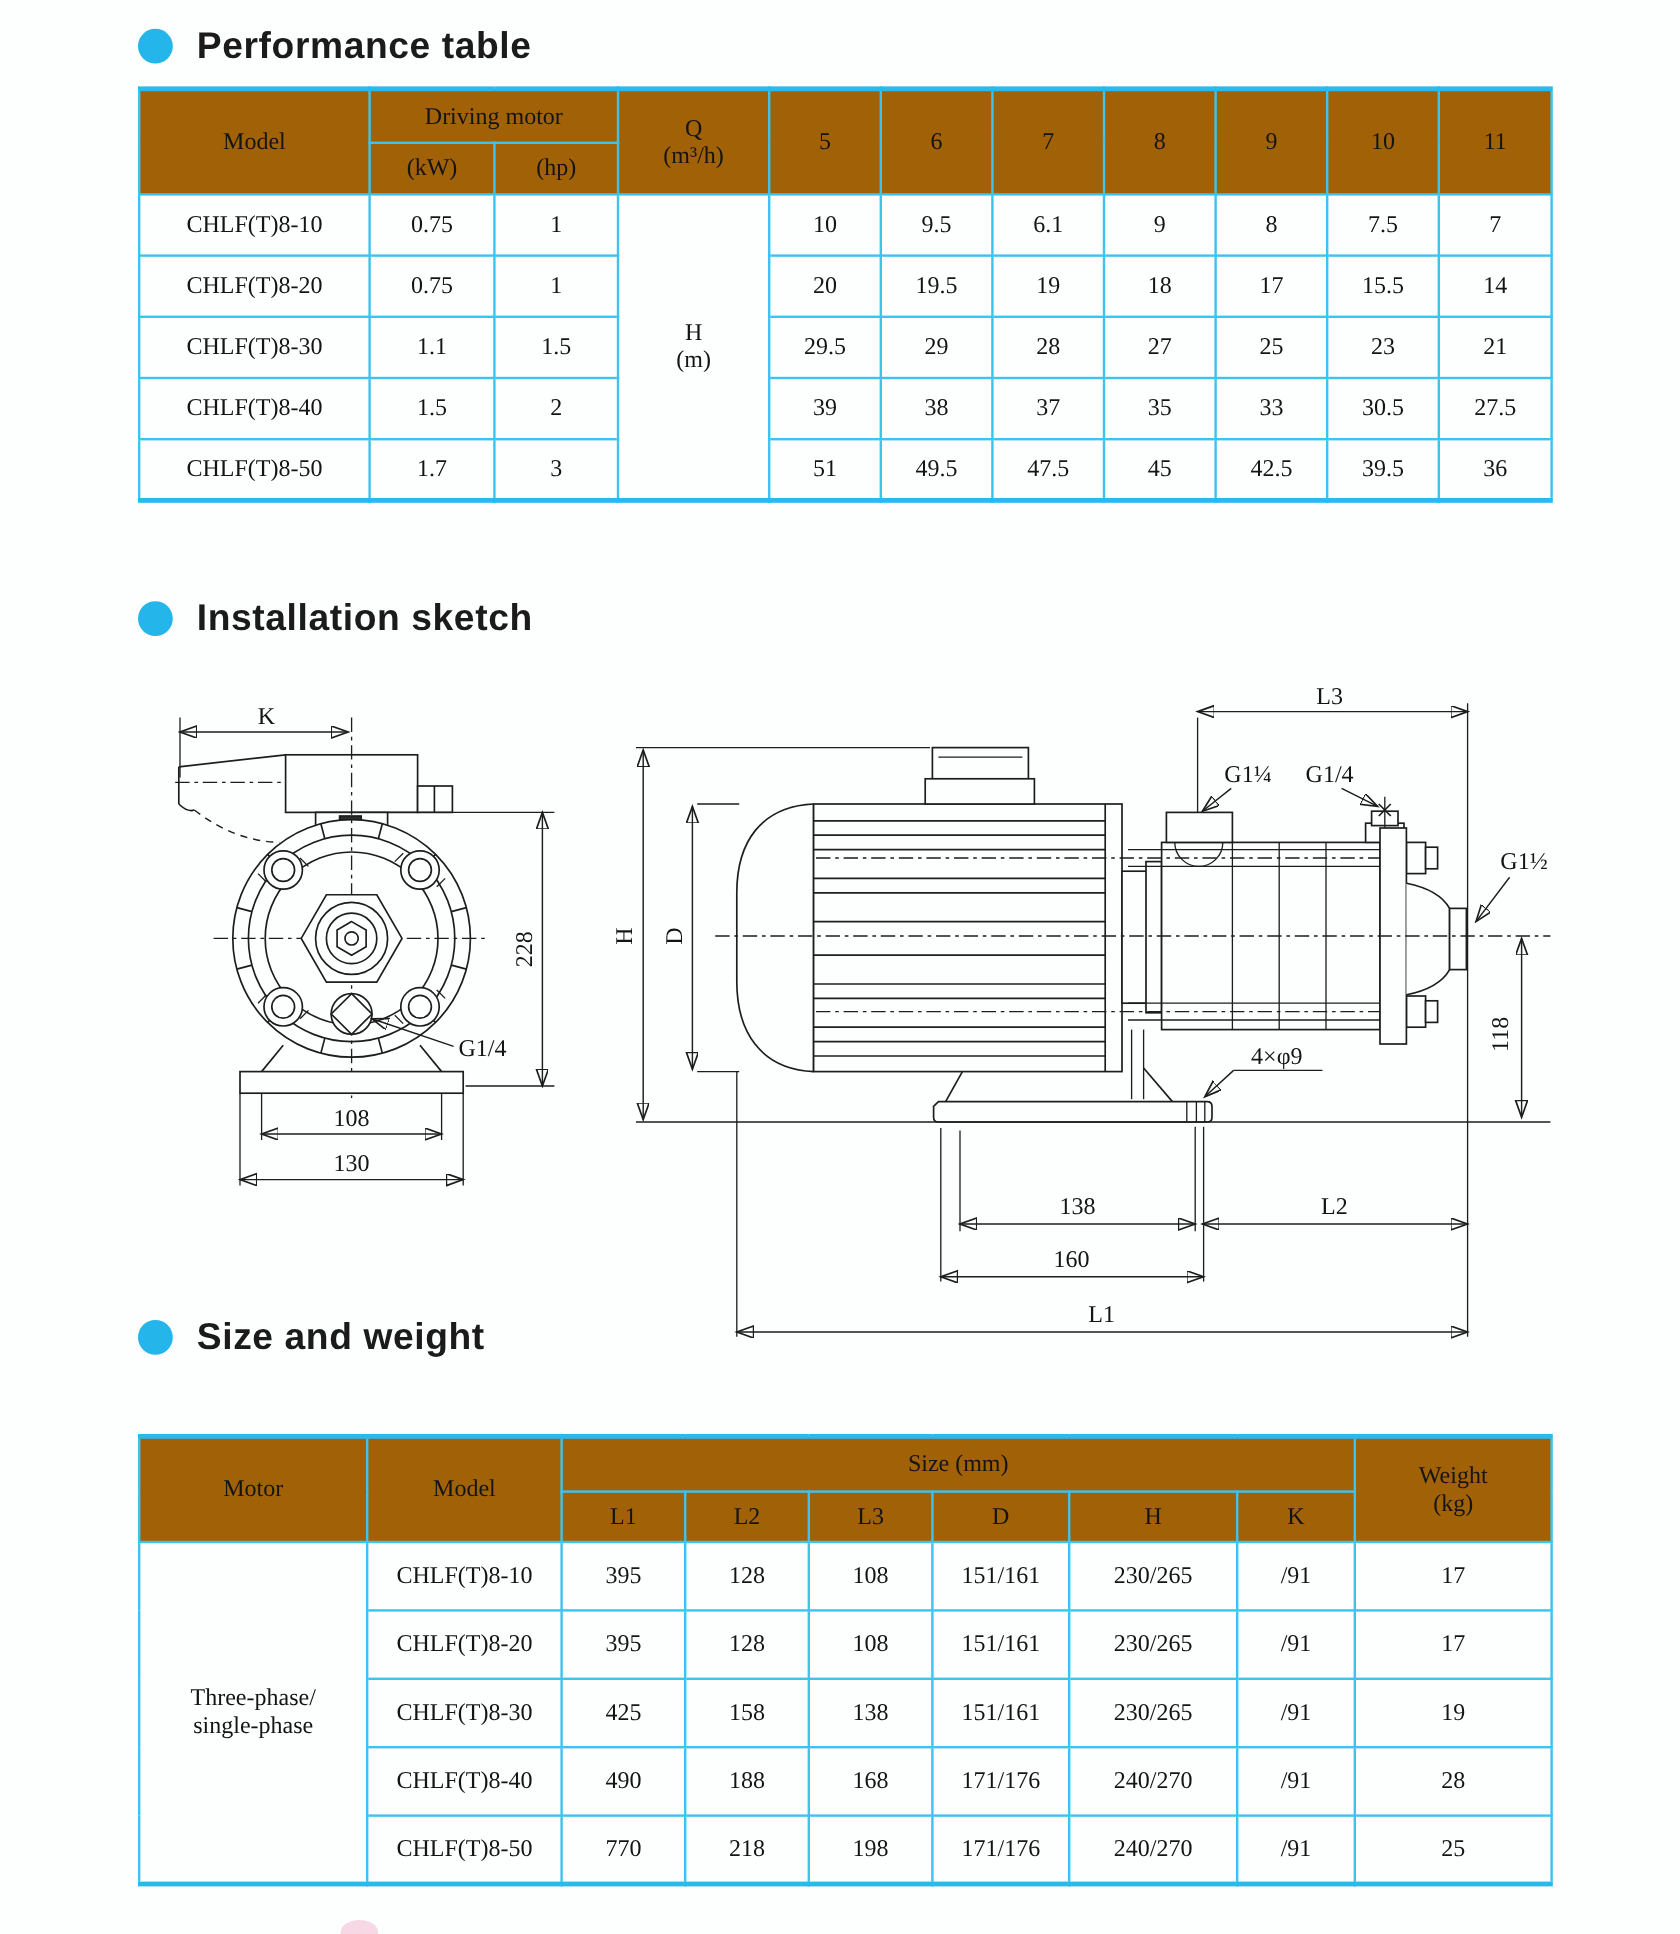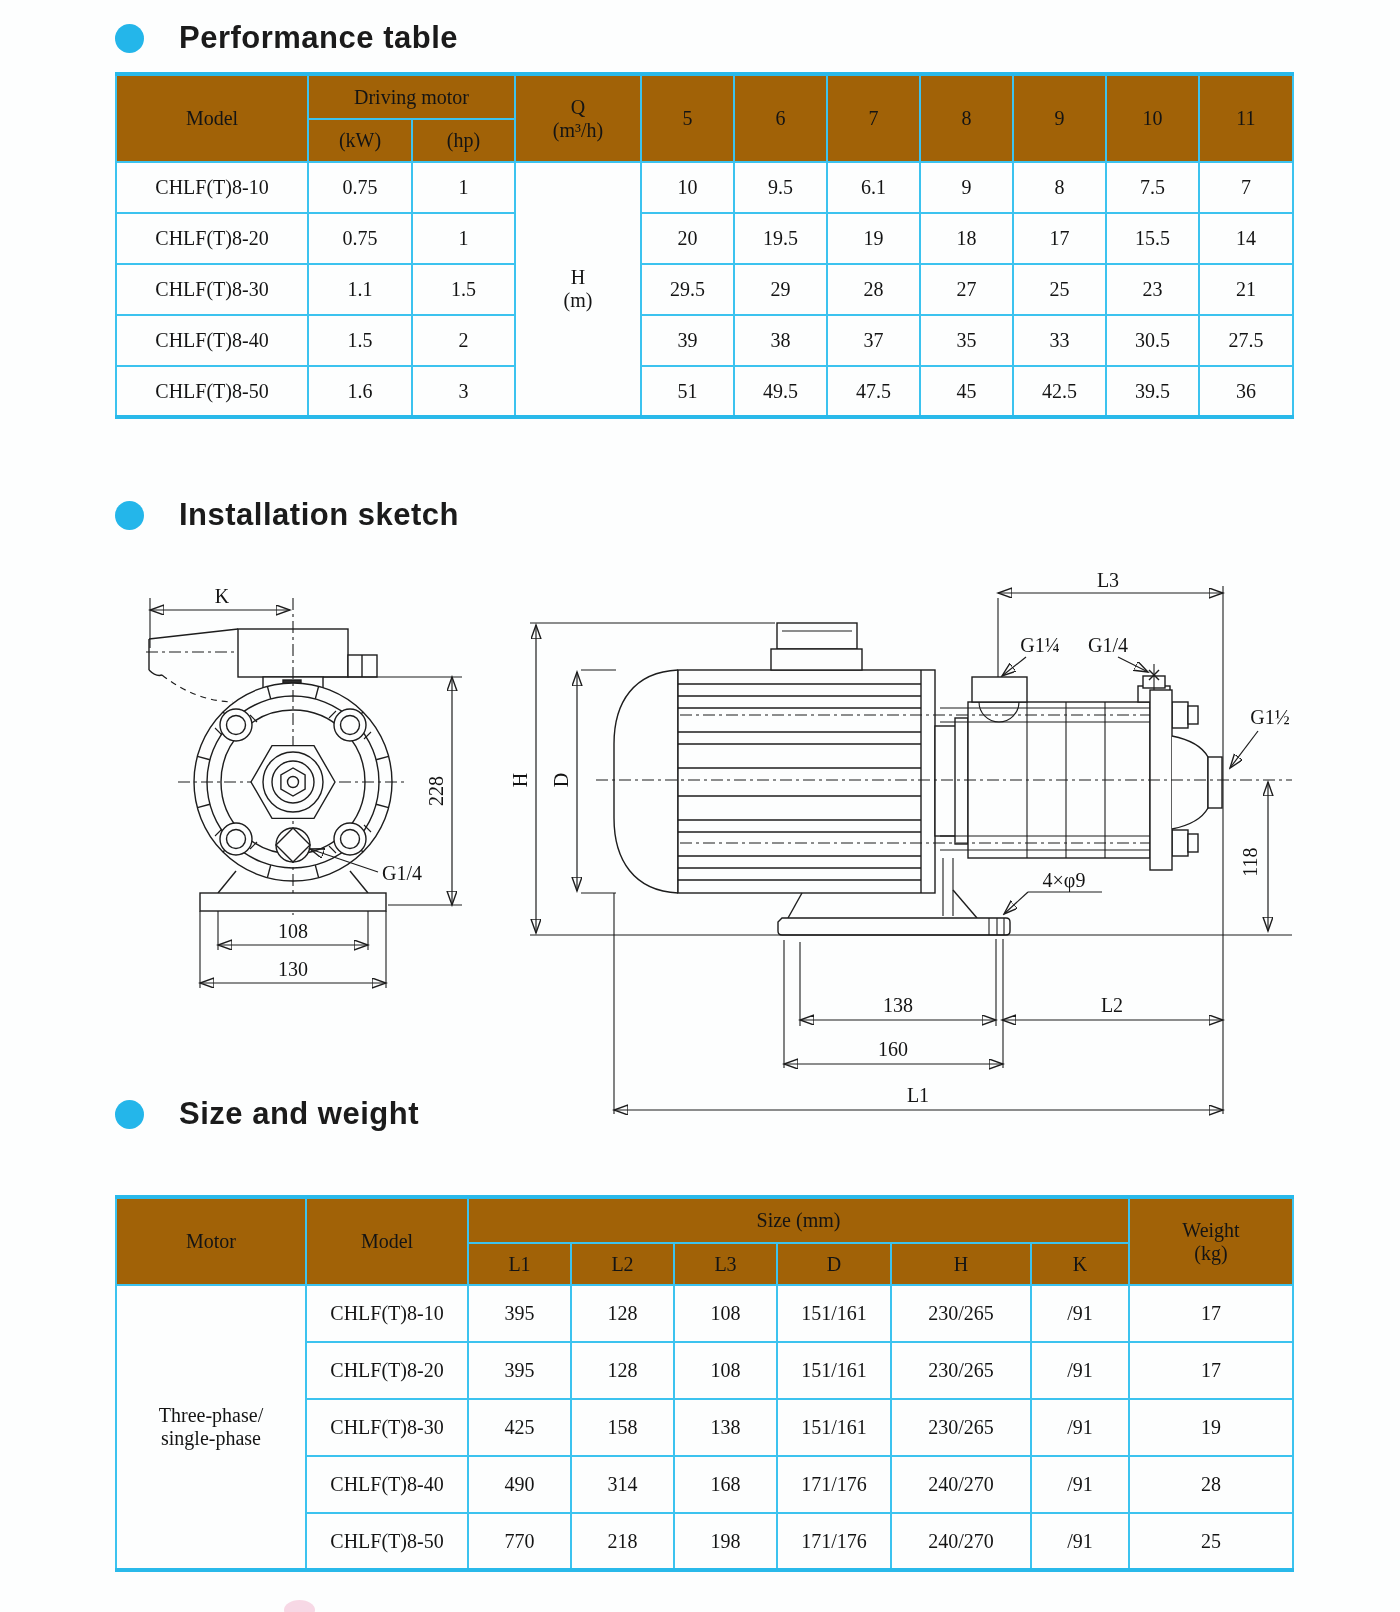--- a/index.html
+++ b/index.html
@@ -3,21 +3,21 @@
 <meta charset="utf-8">
 <style>
   html,body{margin:0;padding:0;}
   body{
     position:relative;width:1400px;height:1612px;
     background:#fdfefe;color:#141414;
     font-family:"Liberation Serif", serif;
     overflow:hidden;
   }
   .section-heading{
-    position:absolute;left:115px;display:flex;align-items:center;gap:35px;
+    position:absolute;left:115px;display:flex;align-items:center;gap:20px;
     font-family:"Liberation Sans", sans-serif;font-weight:700;font-size:31px;
     color:#1b1b1b;letter-spacing:0.5px;
   }
   .bullet{width:29px;height:29px;border-radius:50%;background:#24b6ea;flex:0 0 auto;}
   .partial-bullet{
     position:absolute;left:284px;top:1600px;width:31px;height:20px;
     border-radius:50%;background:#f5c3d7;opacity:.65;
   }
   table{
     position:absolute;left:115px;border-collapse:collapse;table-layout:fixed;
@@ -146,21 +146,21 @@
       <td>39</td>
       <td>38</td>
       <td>37</td>
       <td>35</td>
       <td>33</td>
       <td>30.5</td>
       <td>27.5</td>
     </tr>
     <tr>
       <td>CHLF(T)8-50</td>
-      <td>1.6</td>
+      <td>1.7</td>
       <td>3</td>
       <td>51</td>
       <td>49.5</td>
       <td>47.5</td>
       <td>45</td>
       <td>42.5</td>
       <td>39.5</td>
       <td>36</td>
     </tr>
   </tbody>
@@ -520,21 +520,21 @@
       <td>158</td>
       <td>138</td>
       <td>151/161</td>
       <td>230/265</td>
       <td>/91</td>
       <td>19</td>
     </tr>
     <tr>
       <td>CHLF(T)8-40</td>
       <td>490</td>
-      <td>314</td>
+      <td>188</td>
       <td>168</td>
       <td>171/176</td>
       <td>240/270</td>
       <td>/91</td>
       <td>28</td>
     </tr>
     <tr>
       <td>CHLF(T)8-50</td>
       <td>770</td>
       <td>218</td>

